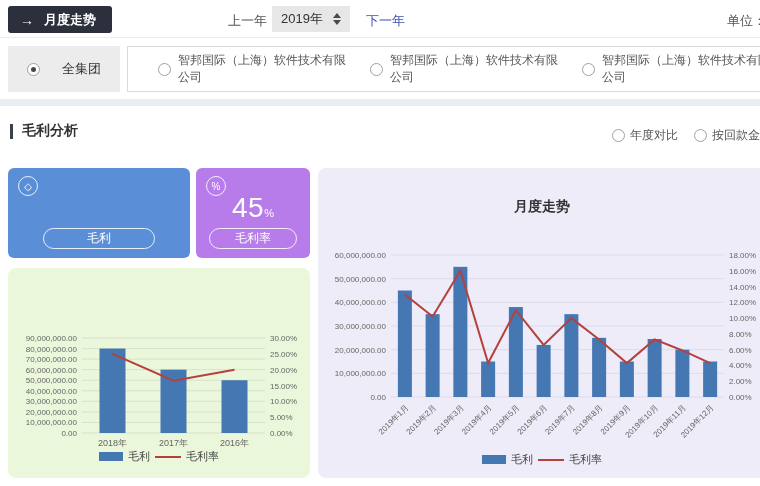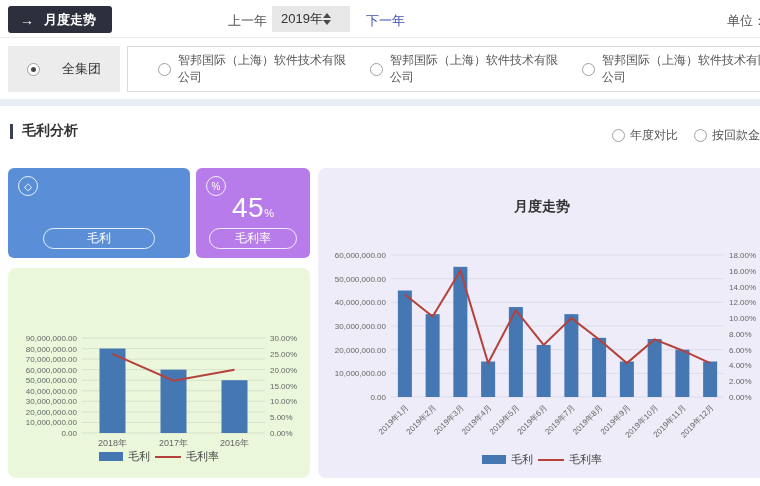--- a/index.html
+++ b/index.html
@@ -7,21 +7,21 @@
   body { font-family:"Liberation Sans","DejaVu Sans",sans-serif; }
   #app { position:relative; width:760px; height:486px; background:#fff; overflow:hidden; }
 
   
   .header { position:absolute; top:0; left:0; right:0; height:38px; border-bottom:1px solid #ececec; background:#fff; }
   .badge { position:absolute; left:8px; top:6px; height:27px; background:#2b303c; color:#fff; border-radius:3px;
            padding:0 16px 0 12px; display:flex; align-items:center; gap:10px; font-size:13px; font-weight:bold; }
   .badge .arrow { font-size:14px; font-weight:bold; line-height:1; }
   .prev-year { position:absolute; left:228px; top:12px; font-size:13px; color:#555; cursor:pointer;text-align:center; }
   .year-select { position:absolute; left:272px; top:6px; width:78px; height:26px; background:#e7e7e7;
-                 display:flex; align-items:center; justify-content:flex-start; padding:0 9px; font-size:13px; color:#333; cursor:pointer; }
+                 display:flex; align-items:center; justify-content:space-between; padding:0 9px; font-size:13px; color:#333; cursor:pointer; }
   .spin { display:flex; flex-direction:column; gap:2px; }
   .tri-up { width:0; height:0; border-left:4px solid transparent; border-right:4px solid transparent; border-bottom:5px solid #4a4a4a; }
   .tri-down { width:0; height:0; border-left:4px solid transparent; border-right:4px solid transparent; border-top:5px solid #4a4a4a; }
   .next-year { position:absolute; left:366px; top:12px; font-size:13px; color:#3f51b5; cursor:pointer; }
   .unit-label { position:absolute; right:-6px; top:12px; font-size:13px; color:#555; white-space:nowrap; }
 
   
   .group-box { position:absolute; left:8px; top:46px; width:112px; height:46px; background:#ececec;
                display:flex; align-items:center; justify-content:center; gap:22px; font-size:13px; color:#333; }
   .company-box { position:absolute; left:127px; top:46px; width:680px; height:46px; border:1px solid #d9d9d9; background:#fff;

